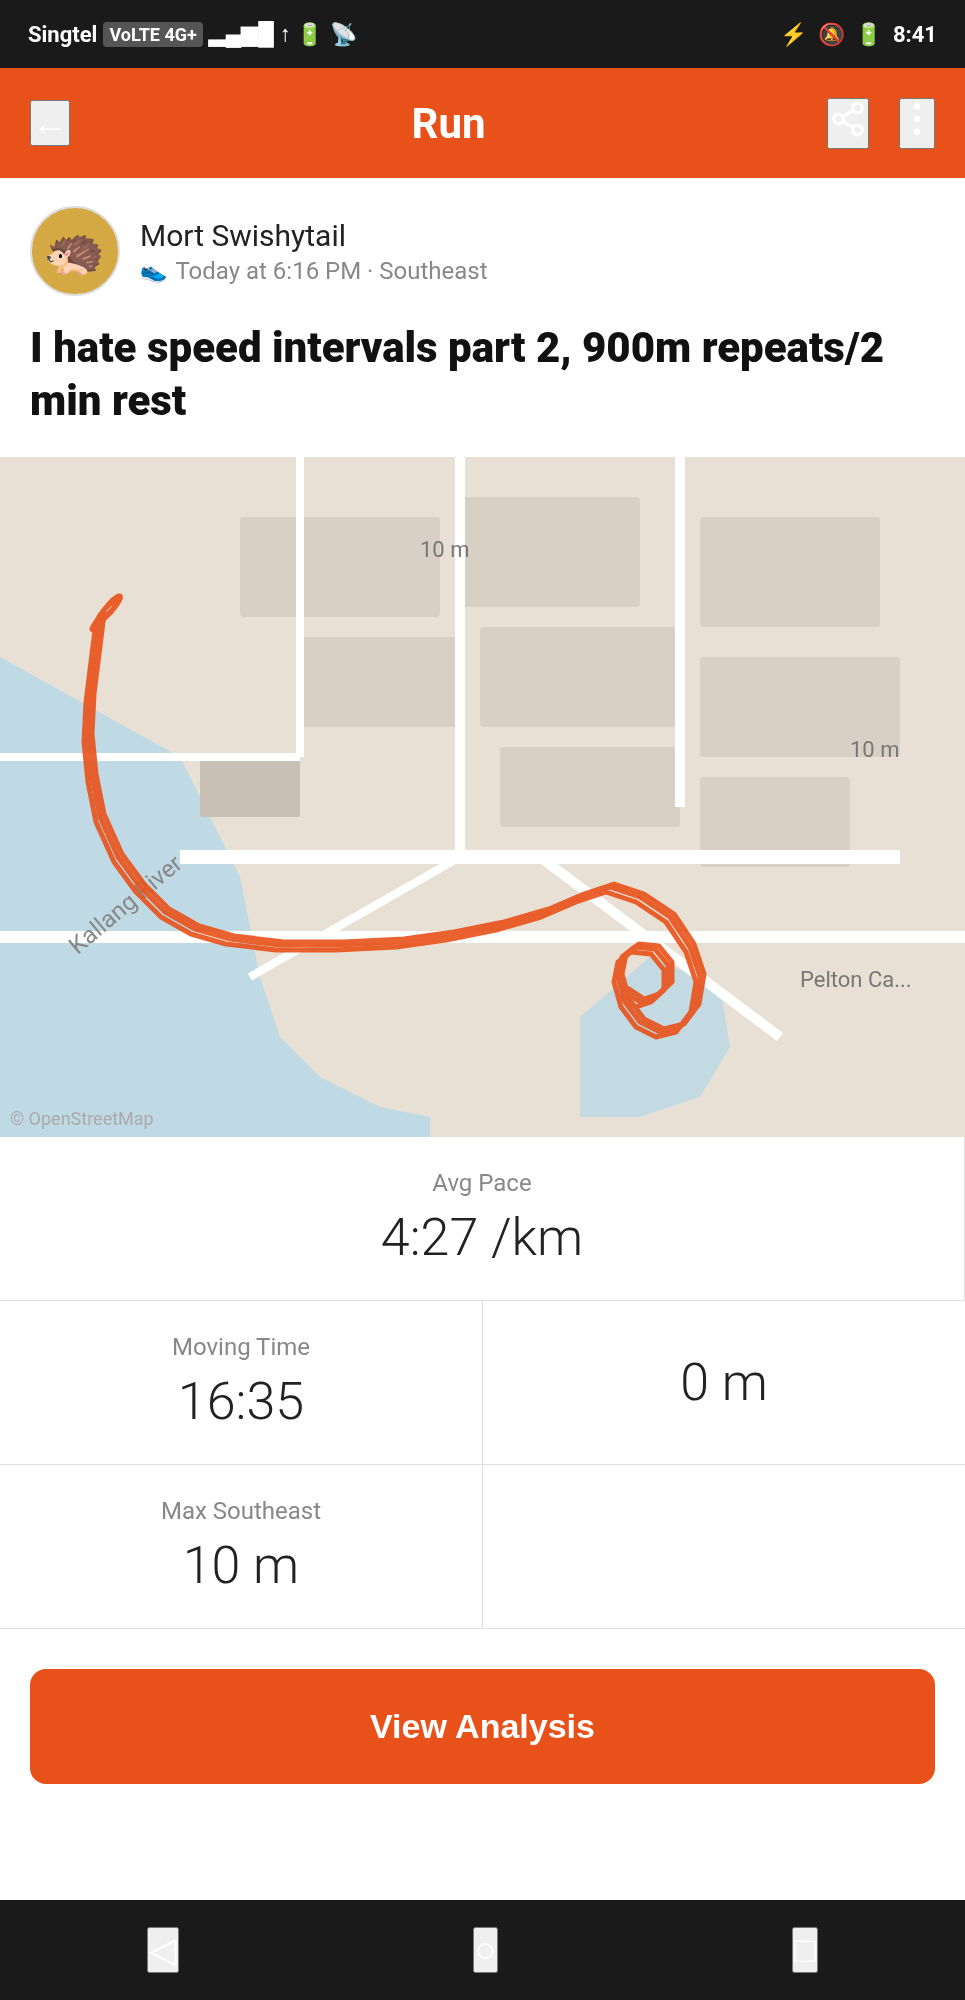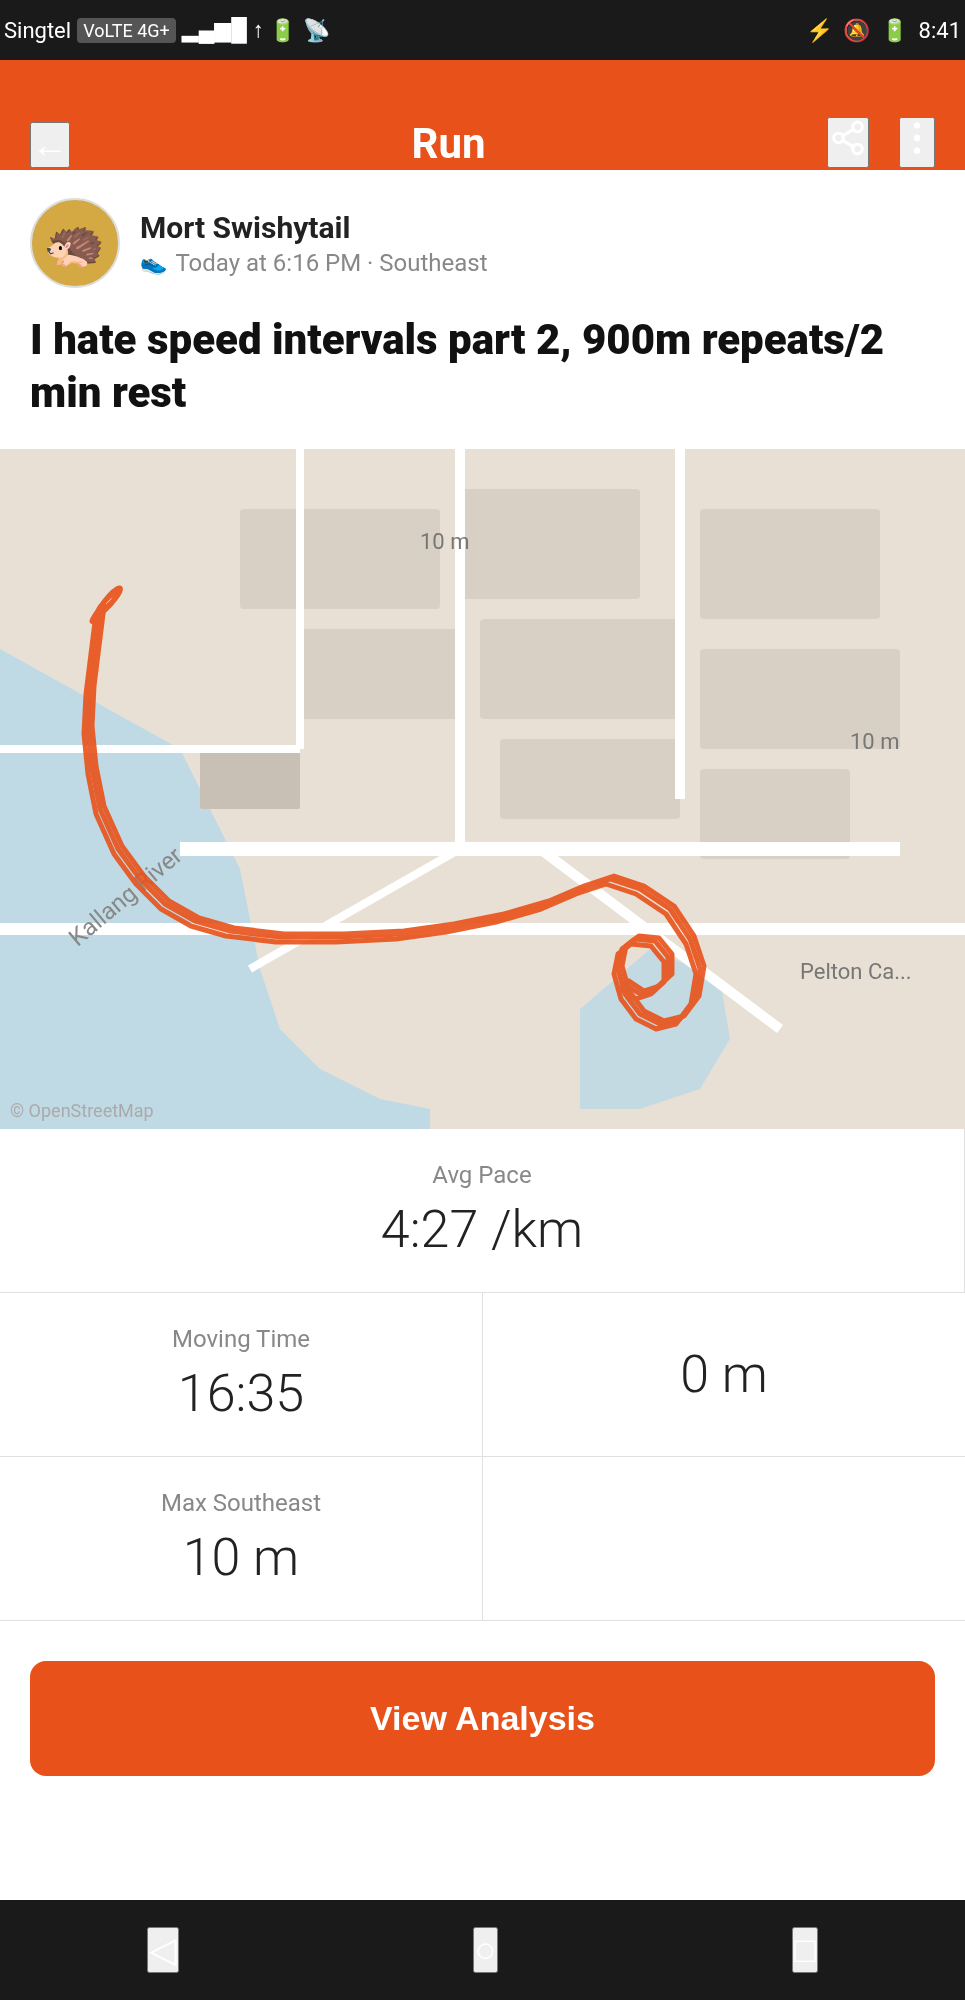--- a/index.html
+++ b/index.html
@@ -8,42 +8,42 @@
       width: 965px;
       min-height: 2000px;
       font-family: 'Roboto', Arial, sans-serif;
       background: #fff;
       overflow-x: hidden;
     }
 
     
     .status-bar {
       width: 100%;
-      height: 60px;
+      height: 68px;
       background: #1a1a1a;
       display: flex;
       align-items: center;
       justify-content: space-between;
-      padding: 0 4px;
+      padding: 0 28px;
       color: white;
       font-size: 22px;
-      font-weight: 400;
+      font-weight: 700;
     }
     .status-left { display: flex; align-items: center; gap: 6px; }
     .status-right { display: flex; align-items: center; gap: 10px; font-size: 22px; }
 
     
     .header {
       width: 100%;
       height: 110px;
       background: #E8521A;
       display: flex;
-      align-items: flex-end;
+      align-items: center;
       justify-content: space-between;
-      padding: 2px 30px;
+      padding: 10px 30px;
     }
     .header-title {
       color: white;
       font-size: 42px;
       font-weight: 700;
     }
     .header-icons { display: flex; align-items: center; gap: 30px; }
     .header-icon { color: white; font-size: 36px; cursor: pointer; }
 
     
@@ -66,21 +66,21 @@
       width: 100%;
       height: 100%;
       display: flex;
       align-items: center;
       justify-content: center;
       font-size: 50px;
     }
     .user-info { display: flex; flex-direction: column; }
     .user-name {
       font-size: 30px;
-      font-weight: 700;
+      font-weight: 400;
       color: #222;
     }
     .user-meta {
       font-size: 24px;
       color: #888;
       display: flex;
       align-items: center;
       gap: 8px;
       margin-top: 4px;
     }

